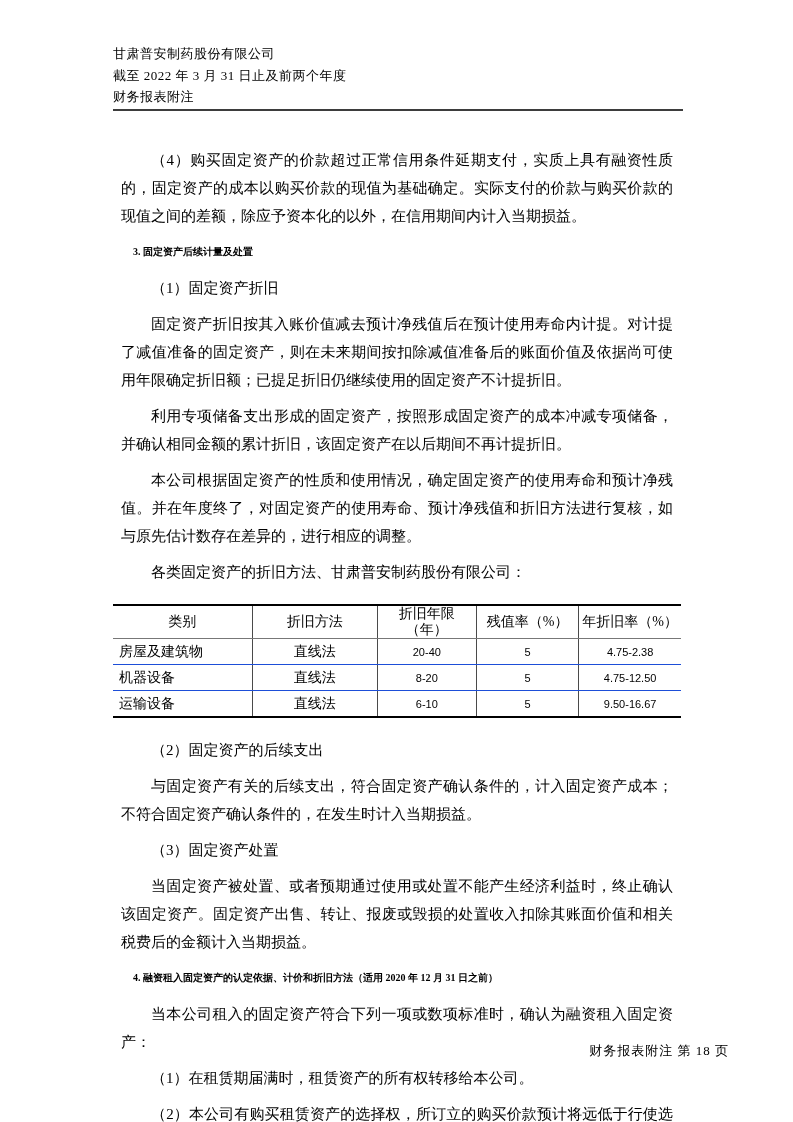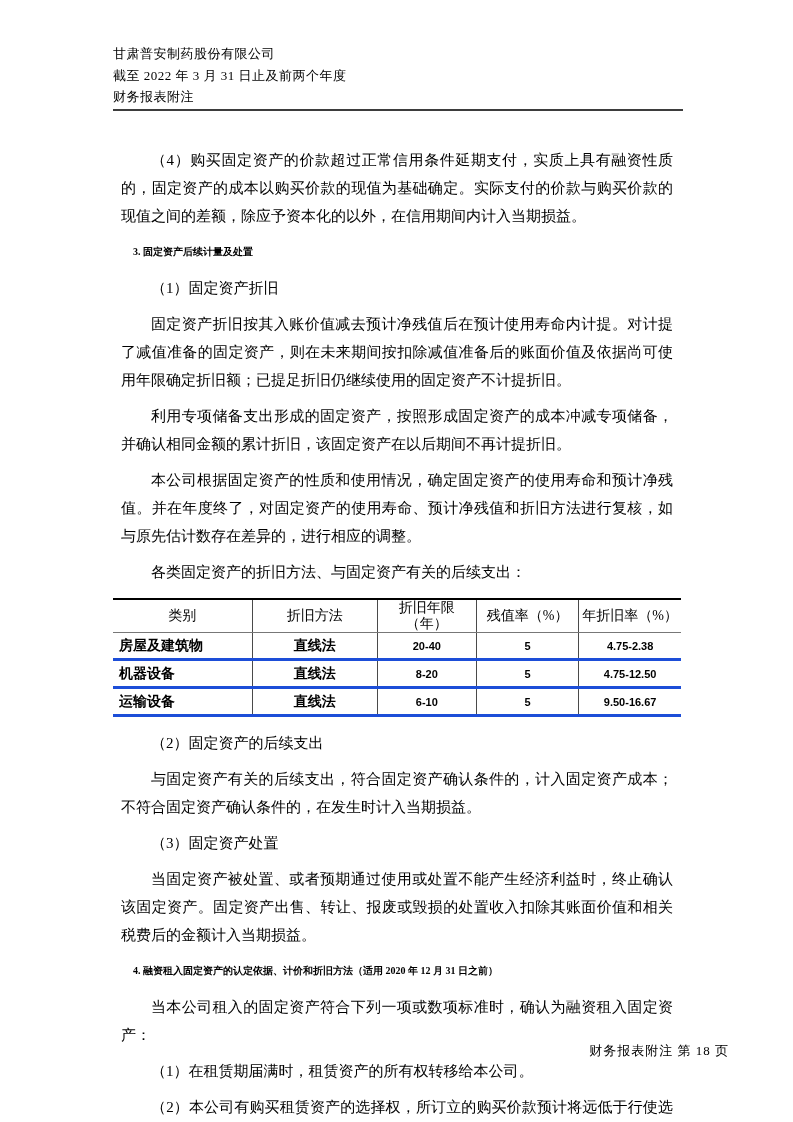--- a/index.html
+++ b/index.html
@@ -52,38 +52,37 @@
     text-indent: 2em;
     font-size: 10px;
     font-weight: bold;
     white-space: nowrap;
   }
   
   table.dep-table {
     width: 100%;
     border-collapse: collapse;
     table-layout: fixed;
-    margin: 12px 0;
+    margin: 18px 0;
     border-top: 2.5px solid #000000;
     border-bottom: 2.5px solid #000000;
     font-size: 14px;
     line-height: 16px;
     text-align: center;
   }
   table.dep-table th {
     font-weight: normal;
     height: 30px;
     border-bottom: 1px solid #777777;
     padding: 0 2px;
   }
   table.dep-table td {
     height: 25px;
-    border-bottom: 3px solid #1d4ed8;
+    border-bottom: 1px solid #1d4ed8;
     padding: 0 2px;
-    font-weight: bold;
   }
   table.dep-table tr > th + th,
   table.dep-table tr > td + td {
     border-left: 1px solid #4a4a4a;
   }
   table.dep-table td.cat {
     text-align: left;
     padding-left: 6px;
   }
   table.dep-table .num {
@@ -121,21 +120,21 @@
     <p class="heading">3. 固定资产后续计量及处置</p>
 
     <p class="para">（1）固定资产折旧</p>
 
     <p class="para">固定资产折旧按其入账价值减去预计净残值后在预计使用寿命内计提。对计提了减值准备的固定资产，则在未来期间按扣除减值准备后的账面价值及依据尚可使用年限确定折旧额；已提足折旧仍继续使用的固定资产不计提折旧。</p>
 
     <p class="para">利用专项储备支出形成的固定资产，按照形成固定资产的成本冲减专项储备，并确认相同金额的累计折旧，该固定资产在以后期间不再计提折旧。</p>
 
     <p class="para">本公司根据固定资产的性质和使用情况，确定固定资产的使用寿命和预计净残值。并在年度终了，对固定资产的使用寿命、预计净残值和折旧方法进行复核，如与原先估计数存在差异的，进行相应的调整。</p>
 
-    <p class="para">各类固定资产的折旧方法、与固定资产有关的后续支出：</p>
+    <p class="para">各类固定资产的折旧方法、甘肃普安制药股份有限公司：</p>
 
     <table class="dep-table">
       <colgroup>
         <col style="width:24.5%">
         <col style="width:22%">
         <col style="width:17.5%">
         <col style="width:18%">
         <col style="width:18%">
       </colgroup>
       <thead>

